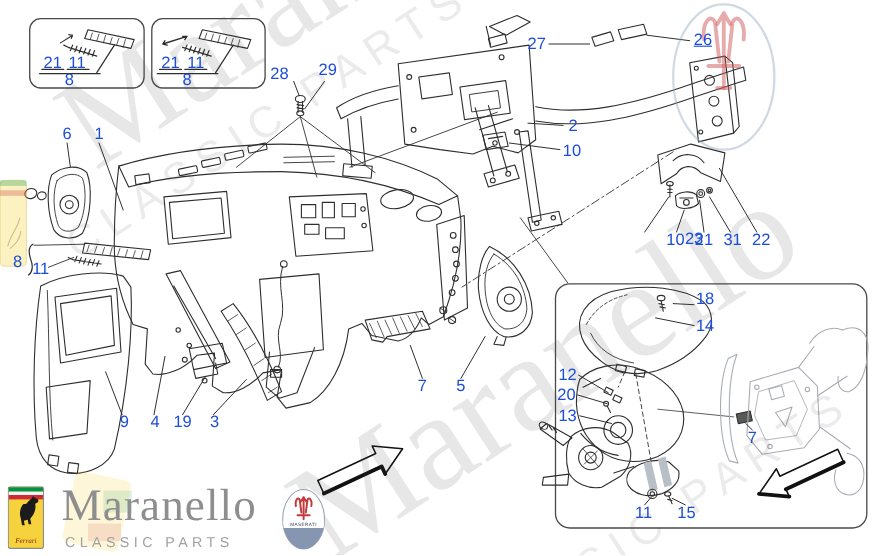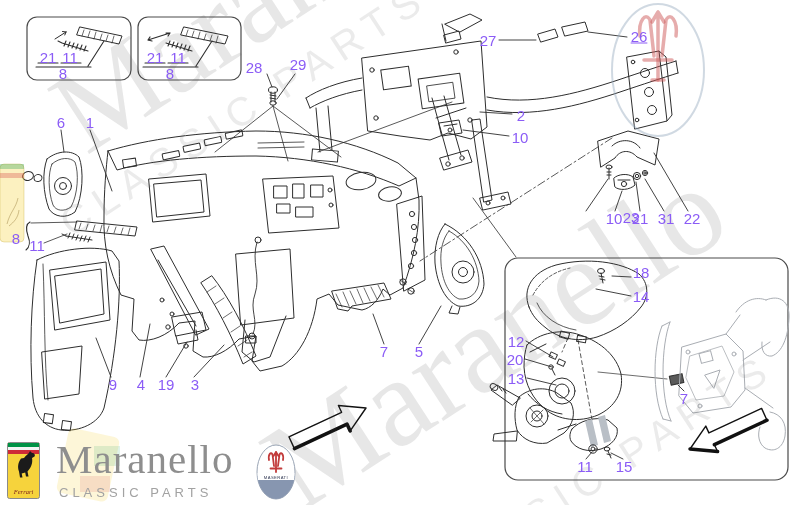--- a/index.html
+++ b/index.html
@@ -1,20 +1,20 @@
 <!DOCTYPE html>
 <html><head>
 <meta charset="utf-8">
 <style>
   html,body{margin:0;padding:0;background:#fff;}
   .stage{position:relative;width:799px;height:505px;background:#ffffff;overflow:hidden;
          font-family:"Liberation Sans",sans-serif;}
   .layer{position:absolute;left:0;top:0;width:799px;height:505px;}
   svg{display:block;}
-  .callout{position:absolute;transform:translate(-50%,-50%);font-size:15px;color:#8b5cf6;
+  .callout{position:absolute;transform:translate(-50%,-50%);font-size:15px;color:#1d4ed8;
            font-family:"Liberation Sans",sans-serif;line-height:1;}
   
   .wm{position:absolute;transform-origin:0 0;white-space:nowrap;pointer-events:none;}
   .wm-serif{font-family:"Liberation Serif","DejaVu Serif",serif;color:rgba(70,70,70,0.13);}
   .wm-sans{font-family:"Liberation Sans",sans-serif;color:rgba(70,70,70,0.11);}
   
   .brand{position:absolute;left:56px;top:439px;font-family:"Liberation Serif","DejaVu Serif",serif;
          font-size:41px;color:#8e8e8e;letter-spacing:1px;line-height:1;}
   .tagline{position:absolute;left:59px;top:486px;font-size:13px;letter-spacing:4px;color:#a2a2a2;line-height:1;}
 </style>

